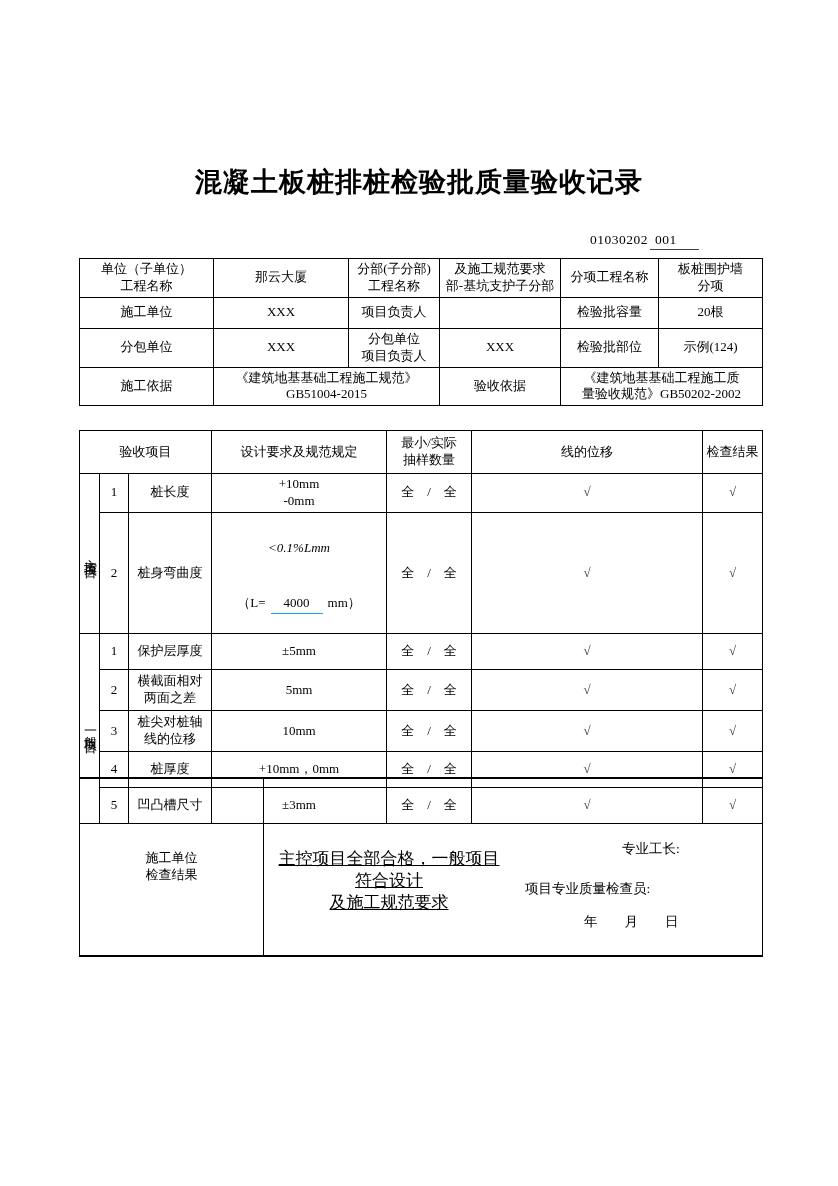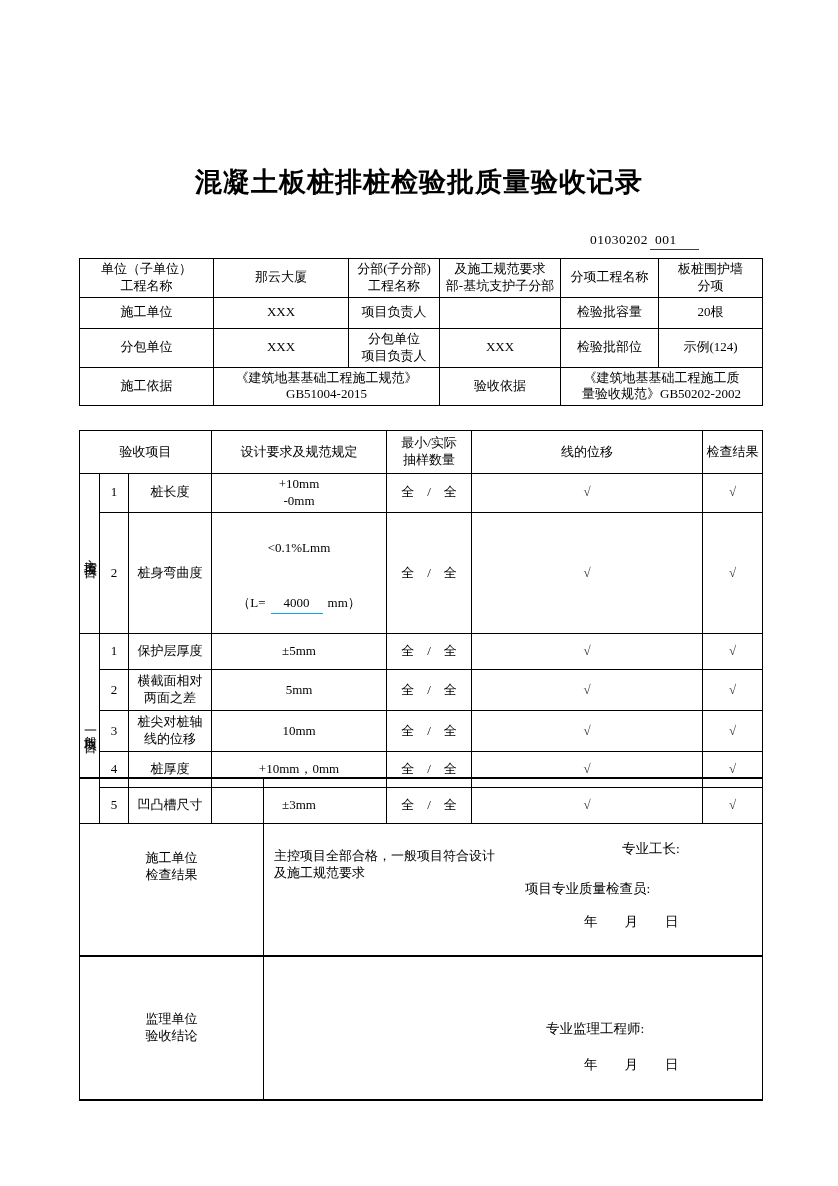--- a/index.html
+++ b/index.html
@@ -68,39 +68,40 @@
   .row-sup  { height: 108px; }
   .vertical-label {
     writing-mode: vertical-rl;
     text-orientation: upright;
     letter-spacing: 3px;
     padding: 0;
     font-size: 13px;
   }
   .check { color: #333; }
   .req2-cell { vertical-align: top; }
-  .req2-l1 { margin-top: 8px; }
+  .req2-l1 { margin-top: 8px; font-style: italic; }
   .req2-l2 { margin-top: 22px; }
   .num-underline {
     display: inline-block;
     border-bottom: 1px solid #0ea5e9;
     padding: 0 13px 1px;
     margin: 0 5px;
   }
   .summary-tbl td { border-width: 2px 1px; }
   .sum-rel { position: relative; width: 100%; }
   .h142 { height: 138px; }
   .h108 { height: 104px; }
   .statement {
     position: absolute;
     left: 8px; top: 50px;
     width: 230px;
-    text-align: left;
-    font-size: 13px;
+    text-align: center;
+    font-size: 17px;
     white-space: pre-line;
+    text-decoration: underline;
   }
   .sig { position: absolute; font-size: 13.5px; white-space: pre; }
   .sig-foreman   { left: 324px; top: 42px; margin-left: 32px; }
   .sig-inspector { left: 259px; top: 82px; }
   .sig-date-cons { left: 318px; top: 115px; }
   .sig-engineer  { left: 280px; top: 44px; }
   .sig-date-sup  { left: 318px; top: 80px; }
 </style>
 </head>
 <body>
@@ -259,26 +260,16 @@
       <td>
         <div class="sum-rel h142">
           <div class="statement">主控项目全部合格，一般项目符合设计
 及施工规范要求</div>
           <div class="sig sig-foreman">专业工长:</div>
           <div class="sig sig-inspector">项目专业质量检查员:</div>
           <div class="sig sig-date-cons">年　　月　　日</div>
         </div>
       </td>
     </tr>
-    <tr class="row-sup">
-      <td>监理单位
-验收结论</td>
-      <td>
-        <div class="sum-rel h108">
-          <div class="sig sig-engineer">专业监理工程师:</div>
-          <div class="sig sig-date-sup">年　　月　　日</div>
-        </div>
-      </td>
-    </tr>
   </tbody>
     </table>
 
 </div>
 
 </body></html>

